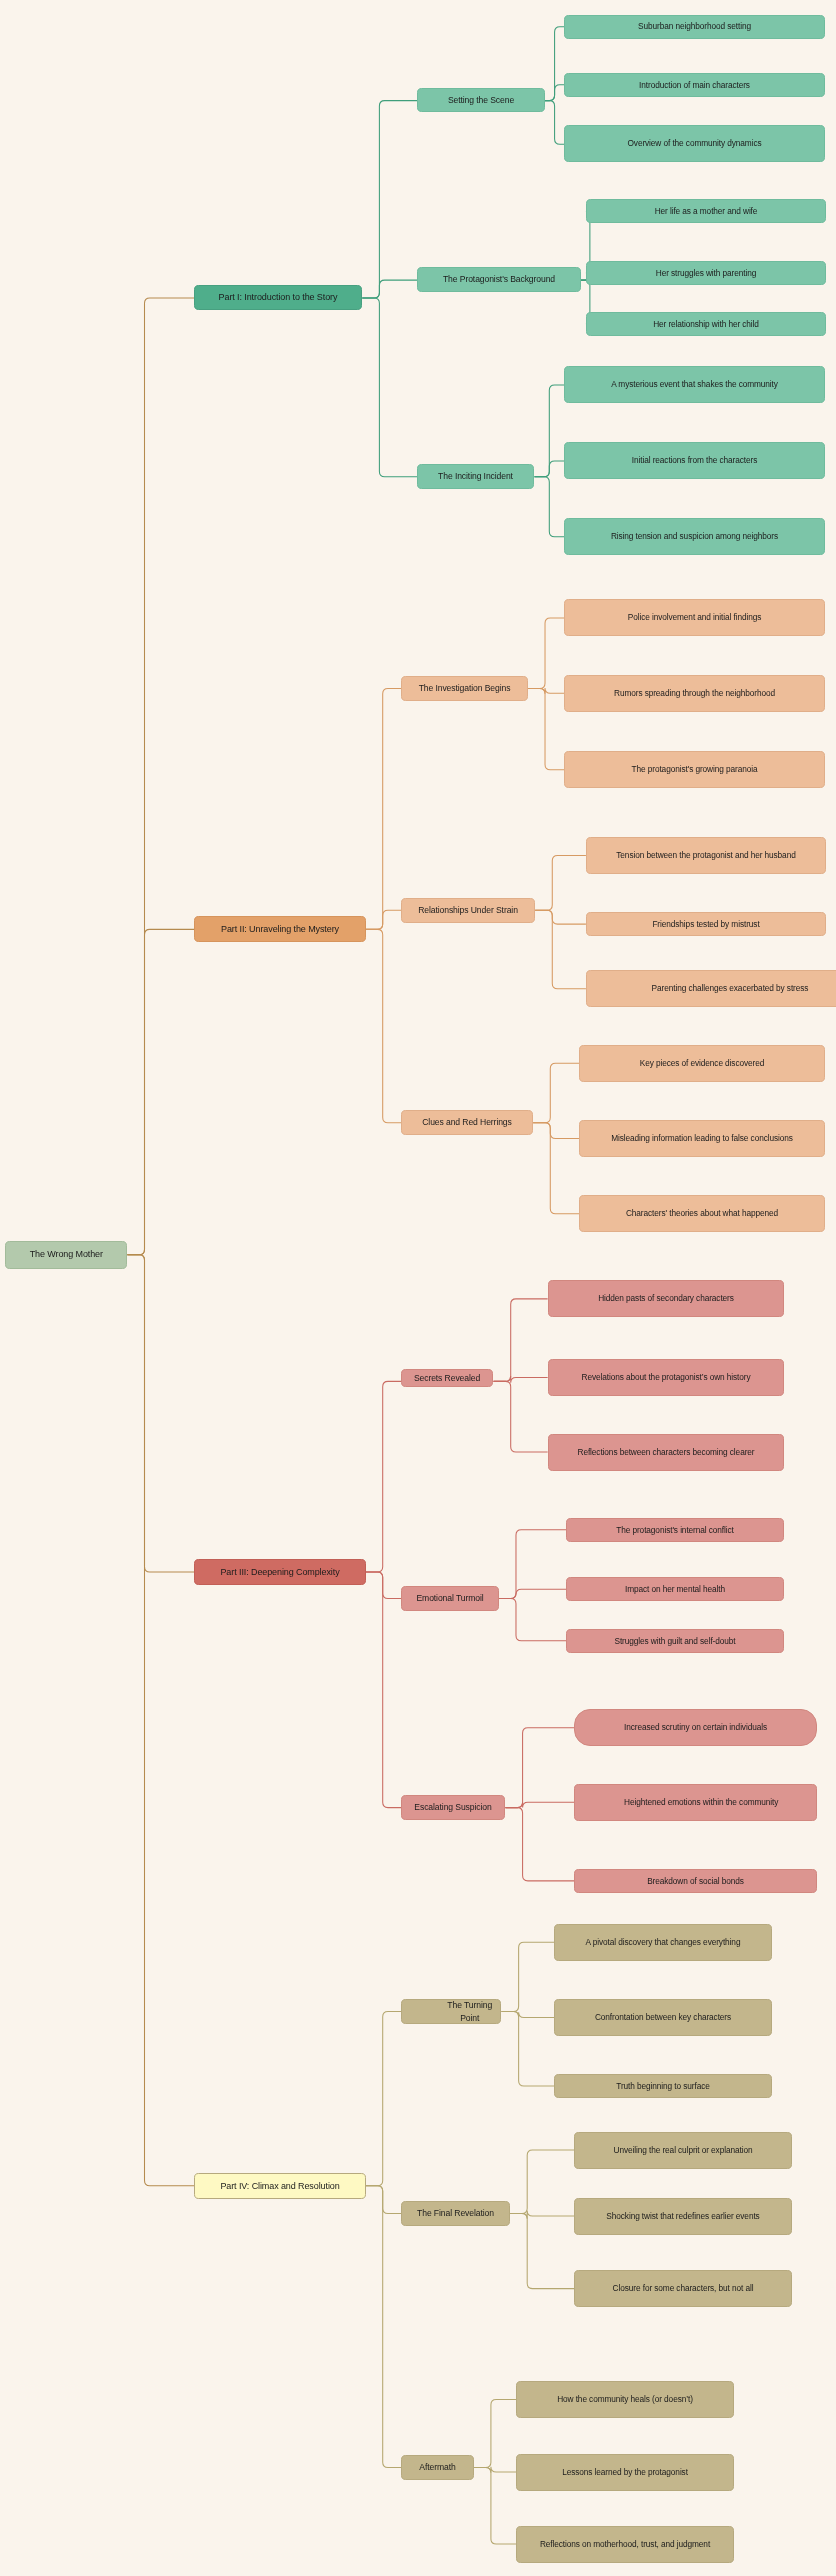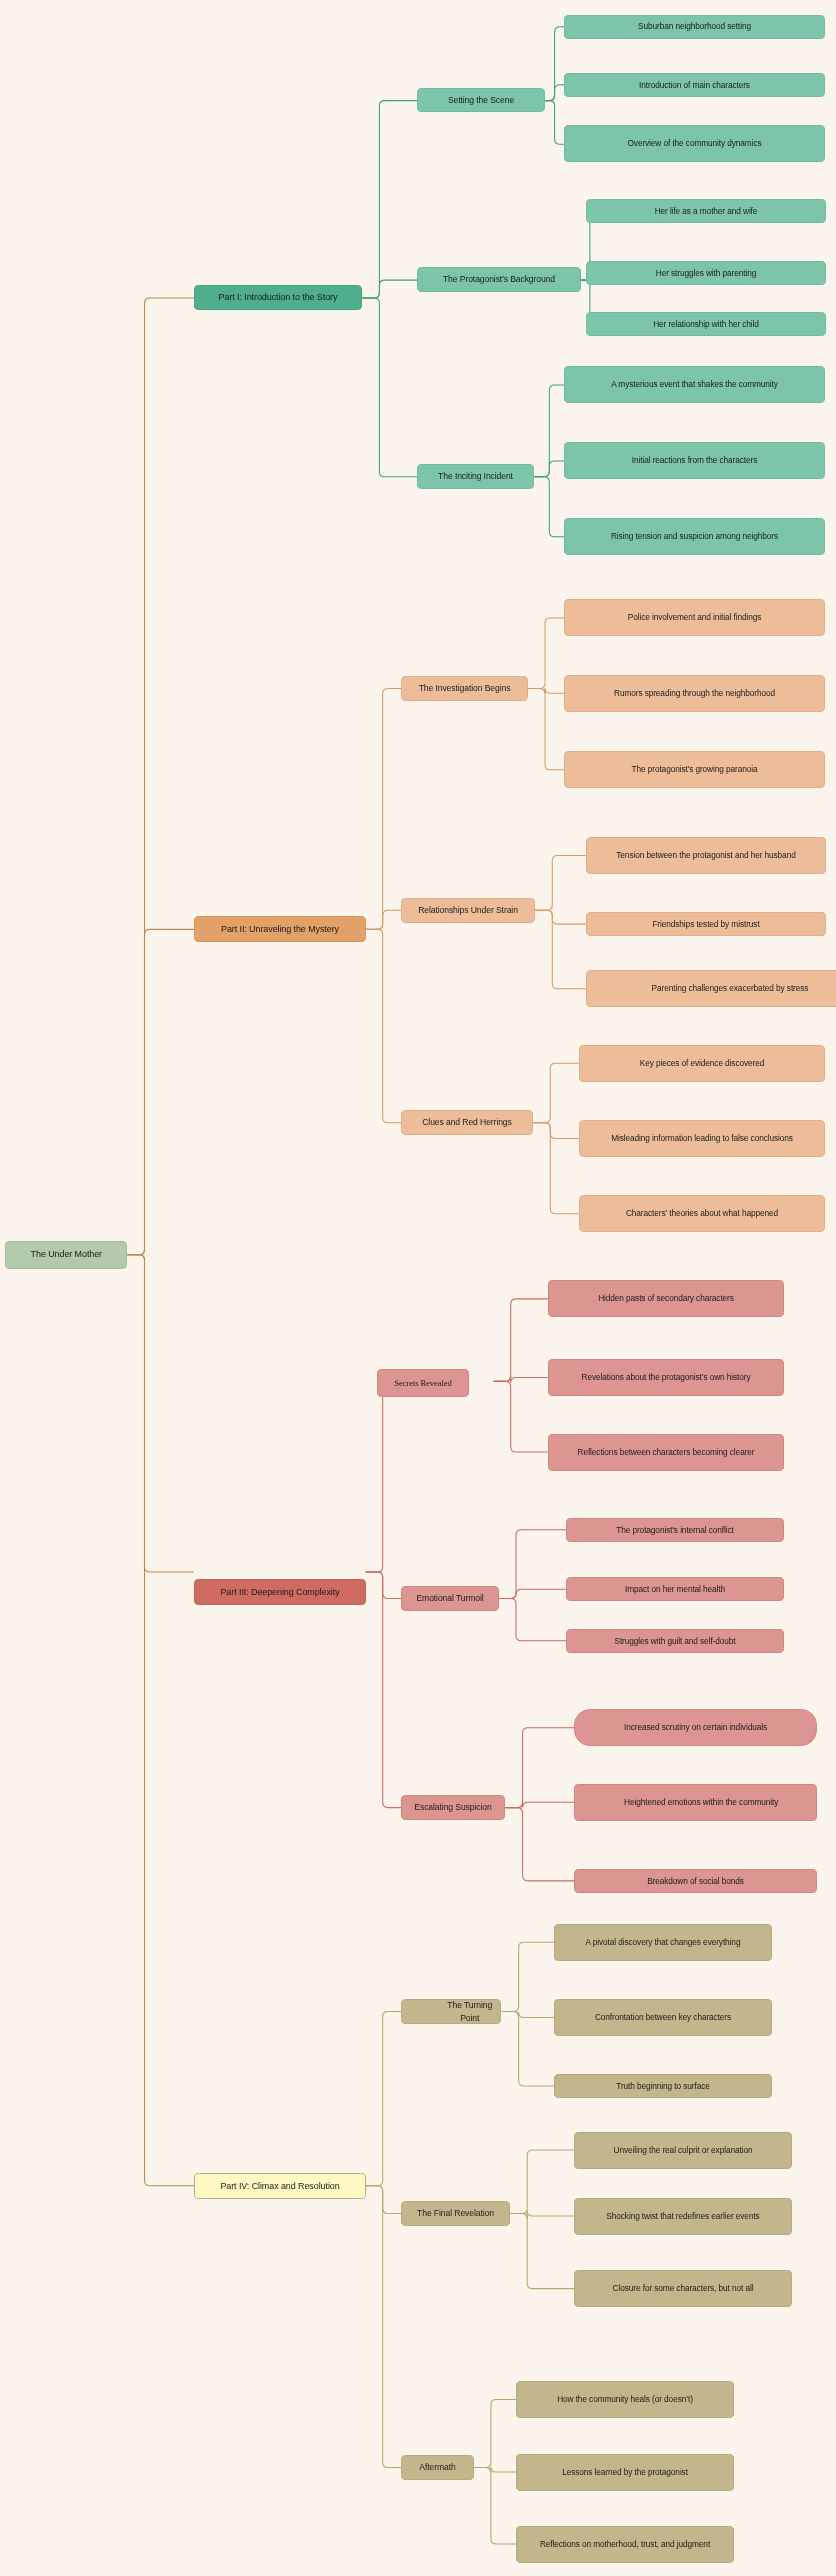--- a/index.html
+++ b/index.html
@@ -45,21 +45,21 @@
   }
   
   .g1 { background: #4fae8b; border: 0.7px solid #47a080; }
   .g2 { background: #7cc5a8; border: 0.7px solid #6fbb9d; }
   .g3 { background: #7cc5a8; border: 0.7px solid #6fbb9d; }
   
   .o1 { background: #e3a169; border: 0.7px solid #d6945c; }
   .o2 { background: #edbd99; border: 0.7px solid #e0ae89; }
   .o3 { background: #edbd99; border: 0.7px solid #e0ae89; }
   
-  .r1 { background: #cf6b62; border: 0.7px solid #c25f56; margin-top: 20px; }
+  .r1 { background: #cf6b62; border: 0.7px solid #c25f56; }
   .r2 { background: #dc9590; border: 0.7px solid #d1877f; }
   .r3 { background: #dc9590; border: 0.7px solid #d1877f; }
   
   .k1 { background: #fef9c3; border: 0.7px solid #b6a97e; text-align: right; }
   .k2 { background: #c3b68c; border: 0.7px solid #b6a97e; }
   .k3 { background: #c3b68c; border: 0.7px solid #b6a97e; }
 </style>
 </head>
 <body>
 
@@ -112,21 +112,21 @@
       <path d="M 554 3312 L 572 3312 Q 580 3312 580 3320 L 580 3346 Q 580 3354 588 3354 L 608 3354" fill="none" stroke="#b5a770" stroke-width="1.6"></path>
       <path d="M 773 3354 L 791 3354 Q 799 3354 799 3346 L 799 3266 Q 799 3258 807 3258 L 870 3258" fill="none" stroke="#b5a770" stroke-width="1.6"></path>
       <path d="M 773 3354 L 791 3354 Q 799 3354 799 3362 L 799 3350 Q 799 3358 807 3358 L 870 3358" fill="none" stroke="#b5a770" stroke-width="1.6"></path>
       <path d="M 773 3354 L 791 3354 Q 799 3354 799 3362 L 799 3460 Q 799 3468 807 3468 L 870 3468" fill="none" stroke="#b5a770" stroke-width="1.6"></path>
       <path d="M 554 3312 L 572 3312 Q 580 3312 580 3320 L 580 3731 Q 580 3739 588 3739 L 608 3739" fill="none" stroke="#b5a770" stroke-width="1.6"></path>
       <path d="M 718 3739 L 736 3739 Q 744 3739 744 3731 L 744 3644 Q 744 3636 752 3636 L 782 3636" fill="none" stroke="#b5a770" stroke-width="1.6"></path>
       <path d="M 718 3739 L 736 3739 Q 744 3739 744 3747 L 744 3738 Q 744 3746 752 3746 L 782 3746" fill="none" stroke="#b5a770" stroke-width="1.6"></path>
       <path d="M 718 3739 L 736 3739 Q 744 3739 744 3747 L 744 3847 Q 744 3855 752 3855 L 782 3855" fill="none" stroke="#b5a770" stroke-width="1.6"></path>
     </svg>
   <div id="nodes">
-      <div class="node root lvl1" style="left: 5.3px; top: 1241px; width: 122px; height: 28px;">The Under Mother</div>
+      <div class="node root lvl1" style="left: 5.3px; top: 1241px; width: 122px; height: 28px;">The Wrong Mother</div>
       <div class="node g1 lvl1" style="left: 194px; top: 285px; width: 168px; height: 25px;">Part I: Introduction to the Story</div>
       <div class="node g2 lvl2" style="left: 417px; top: 88px; width: 128px; height: 24px;">Setting the Scene</div>
       <div class="node g3 lvl3" style="left: 564px; top: 14.5px; width: 261px; height: 24px;">Suburban neighborhood setting</div>
       <div class="node g3 lvl3" style="left: 564px; top: 73px; width: 261px; height: 24px;">Introduction of main characters</div>
       <div class="node g3 lvl3" style="left: 564px; top: 125px; width: 261px; height: 37px;">Overview of the community dynamics</div>
       <div class="node g2 lvl2" style="left: 417px; top: 267px; width: 164px; height: 25px;">The Protagonist's Background</div>
       <div class="node g3 lvl3" style="left: 586px; top: 199px; width: 240px; height: 24px;">Her life as a mother and wife</div>
       <div class="node g3 lvl3" style="left: 586px; top: 261px; width: 240px; height: 24px;">Her struggles with parenting</div>
       <div class="node g3 lvl3" style="left: 586px; top: 312px; width: 240px; height: 24px;">Her relationship with her child</div>
       <div class="node g2 lvl2" style="left: 417px; top: 464px; width: 117px; height: 25px;">The Inciting Incident</div>
@@ -140,21 +140,21 @@
       <div class="node o3 lvl3" style="left: 564px; top: 751px; width: 261px; height: 37px;">The protagonist's growing paranoia</div>
       <div class="node o2 lvl2" style="left: 401px; top: 898px; width: 134px; height: 25px;">Relationships Under Strain</div>
       <div class="node o3 lvl3" style="left: 586px; top: 837px; width: 240px; height: 37px;">Tension between the protagonist and her husband</div>
       <div class="node o3 lvl3" style="left: 586px; top: 912px; width: 240px; height: 24px;">Friendships tested by mistrust</div>
       <div class="node o3 lvl3" style="left: 586px; top: 970px; width: 288px; height: 37px; text-align: right;">Parenting challenges exacerbated by stress</div>
       <div class="node o2 lvl2" style="left: 401px; top: 1110px; width: 132px; height: 25px;">Clues and Red Herrings</div>
       <div class="node o3 lvl3" style="left: 579px; top: 1045px; width: 246px; height: 37px;">Key pieces of evidence discovered</div>
       <div class="node o3 lvl3" style="left: 579px; top: 1120px; width: 246px; height: 37px;">Misleading information leading to false conclusions</div>
       <div class="node o3 lvl3" style="left: 579px; top: 1195px; width: 246px; height: 37px;">Characters' theories about what happened</div>
       <div class="node r1 lvl1" style="left: 194px; top: 1559px; width: 172px; height: 26.4px;">Part III: Deepening Complexity</div>
-      <div class="node r2 lvl2" style="left: 377px; top: 1369px; width: 92px; height: 28px; font-family: Liberation Serif, serif;">Secrets Revealed</div>
+      <div class="node r2 lvl2" style="left: 401px; top: 1369px; width: 92px; height: 18px;">Secrets Revealed</div>
       <div class="node r3 lvl3" style="left: 548px; top: 1280px; width: 236px; height: 37px;">Hidden pasts of secondary characters</div>
       <div class="node r3 lvl3" style="left: 548px; top: 1359px; width: 236px; height: 37px;">Revelations about the protagonist’s own history</div>
       <div class="node r3 lvl3" style="left: 548px; top: 1434px; width: 236px; height: 37px;">Reflections between characters becoming clearer</div>
       <div class="node r2 lvl2" style="left: 401px; top: 1586px; width: 98px; height: 25px;">Emotional Turmoil</div>
       <div class="node r3 lvl3" style="left: 566px; top: 1518px; width: 218px; height: 24px;">The protagonist's internal conflict</div>
       <div class="node r3 lvl3" style="left: 566px; top: 1577px; width: 218px; height: 24px;">Impact on her mental health</div>
       <div class="node r3 lvl3" style="left: 566px; top: 1629px; width: 218px; height: 24px;">Struggles with guilt and self-doubt</div>
       <div class="node r2 lvl2" style="left: 401px; top: 1795px; width: 104px; height: 25px;">Escalating Suspicion</div>
       <div class="node r3 lvl3" style="left: 574px; top: 1709px; width: 243px; height: 37px; border-radius: 16px;">Increased scrutiny on certain individuals</div>
       <div class="node r3 lvl3" style="left: 574px; top: 1784px; width: 243px; height: 37px; padding-left: 18px;">Heightened emotions within the community</div>

